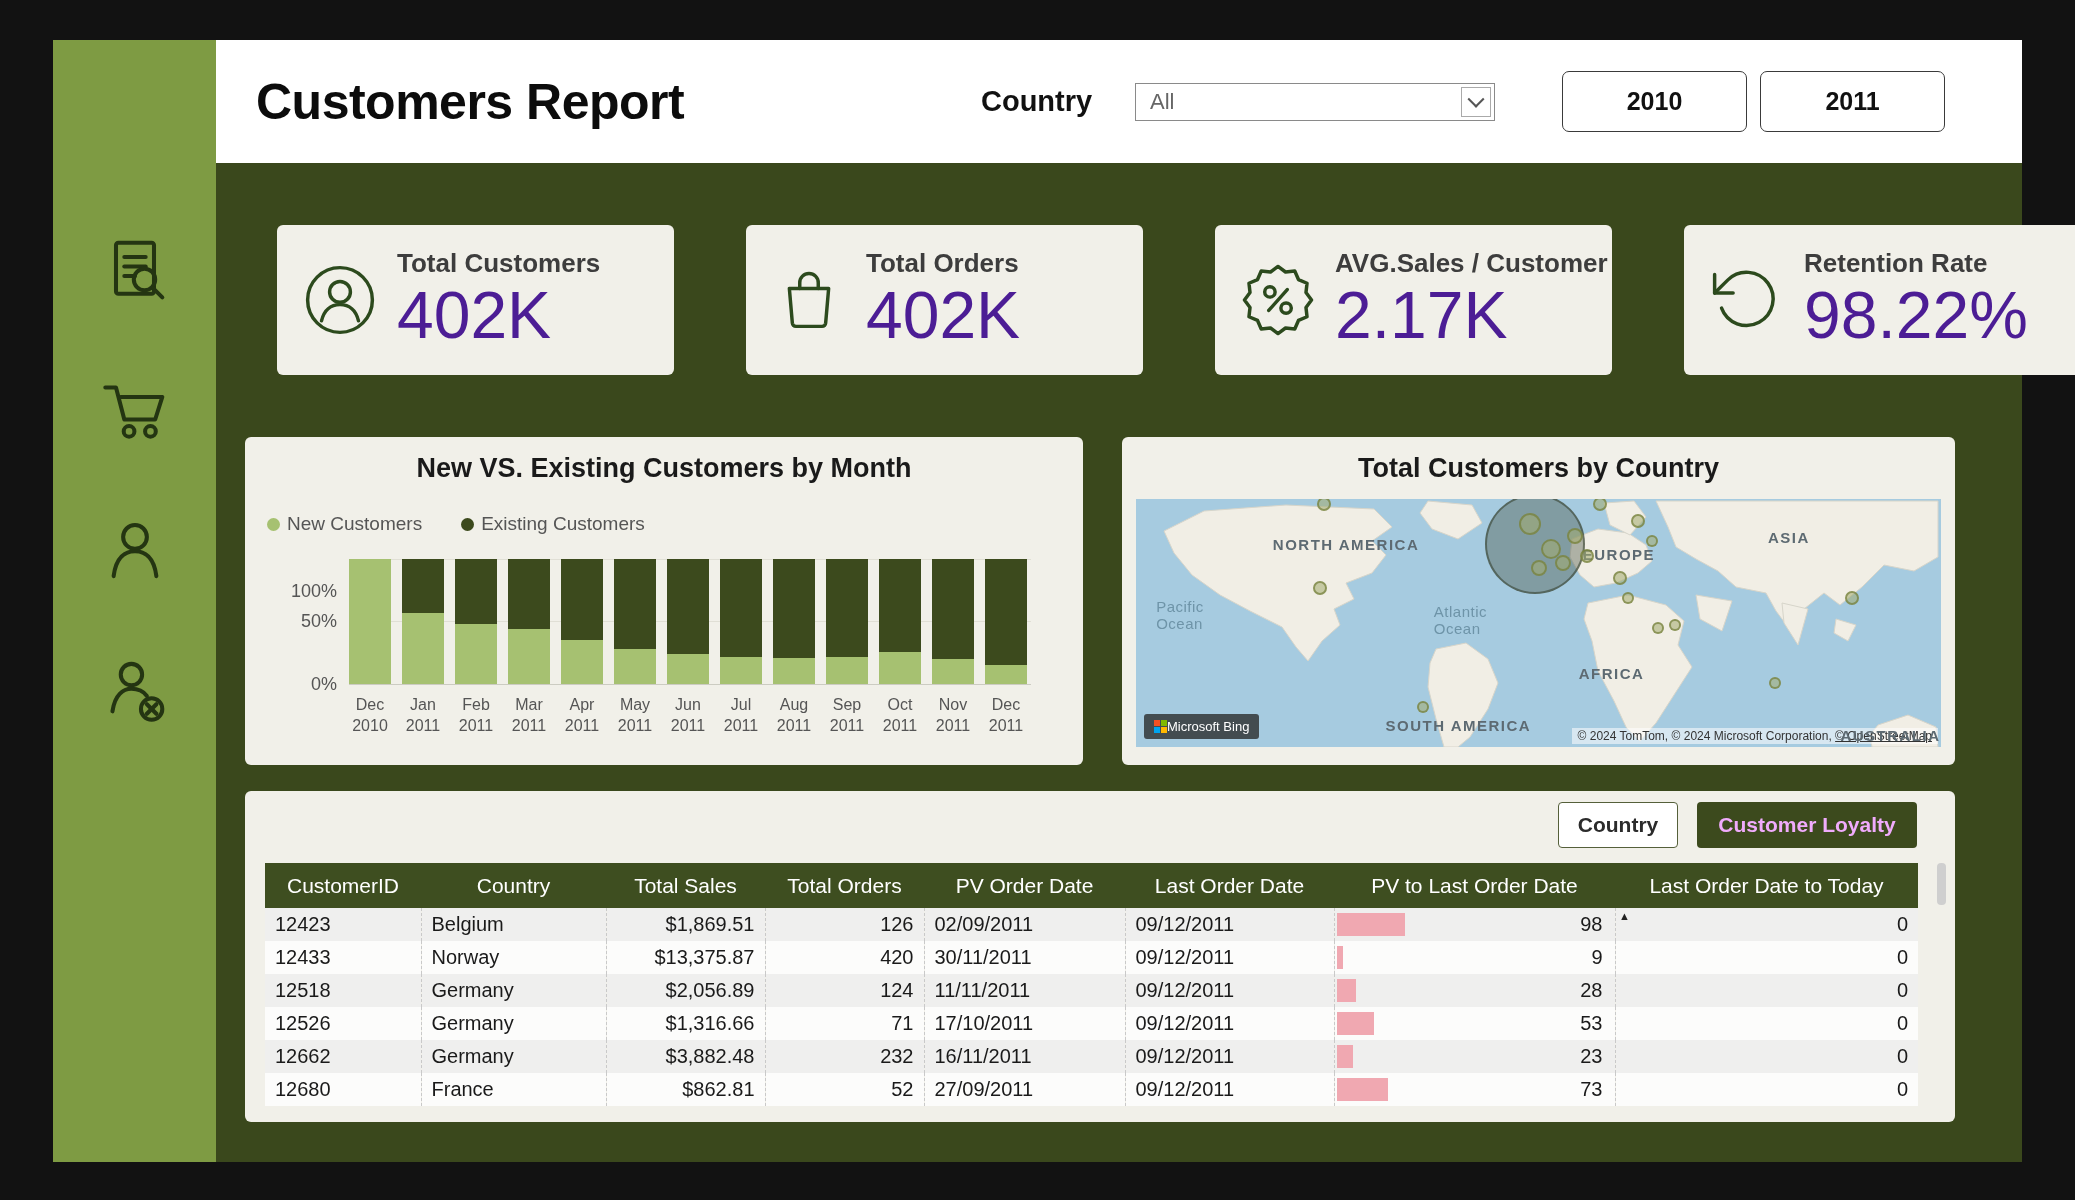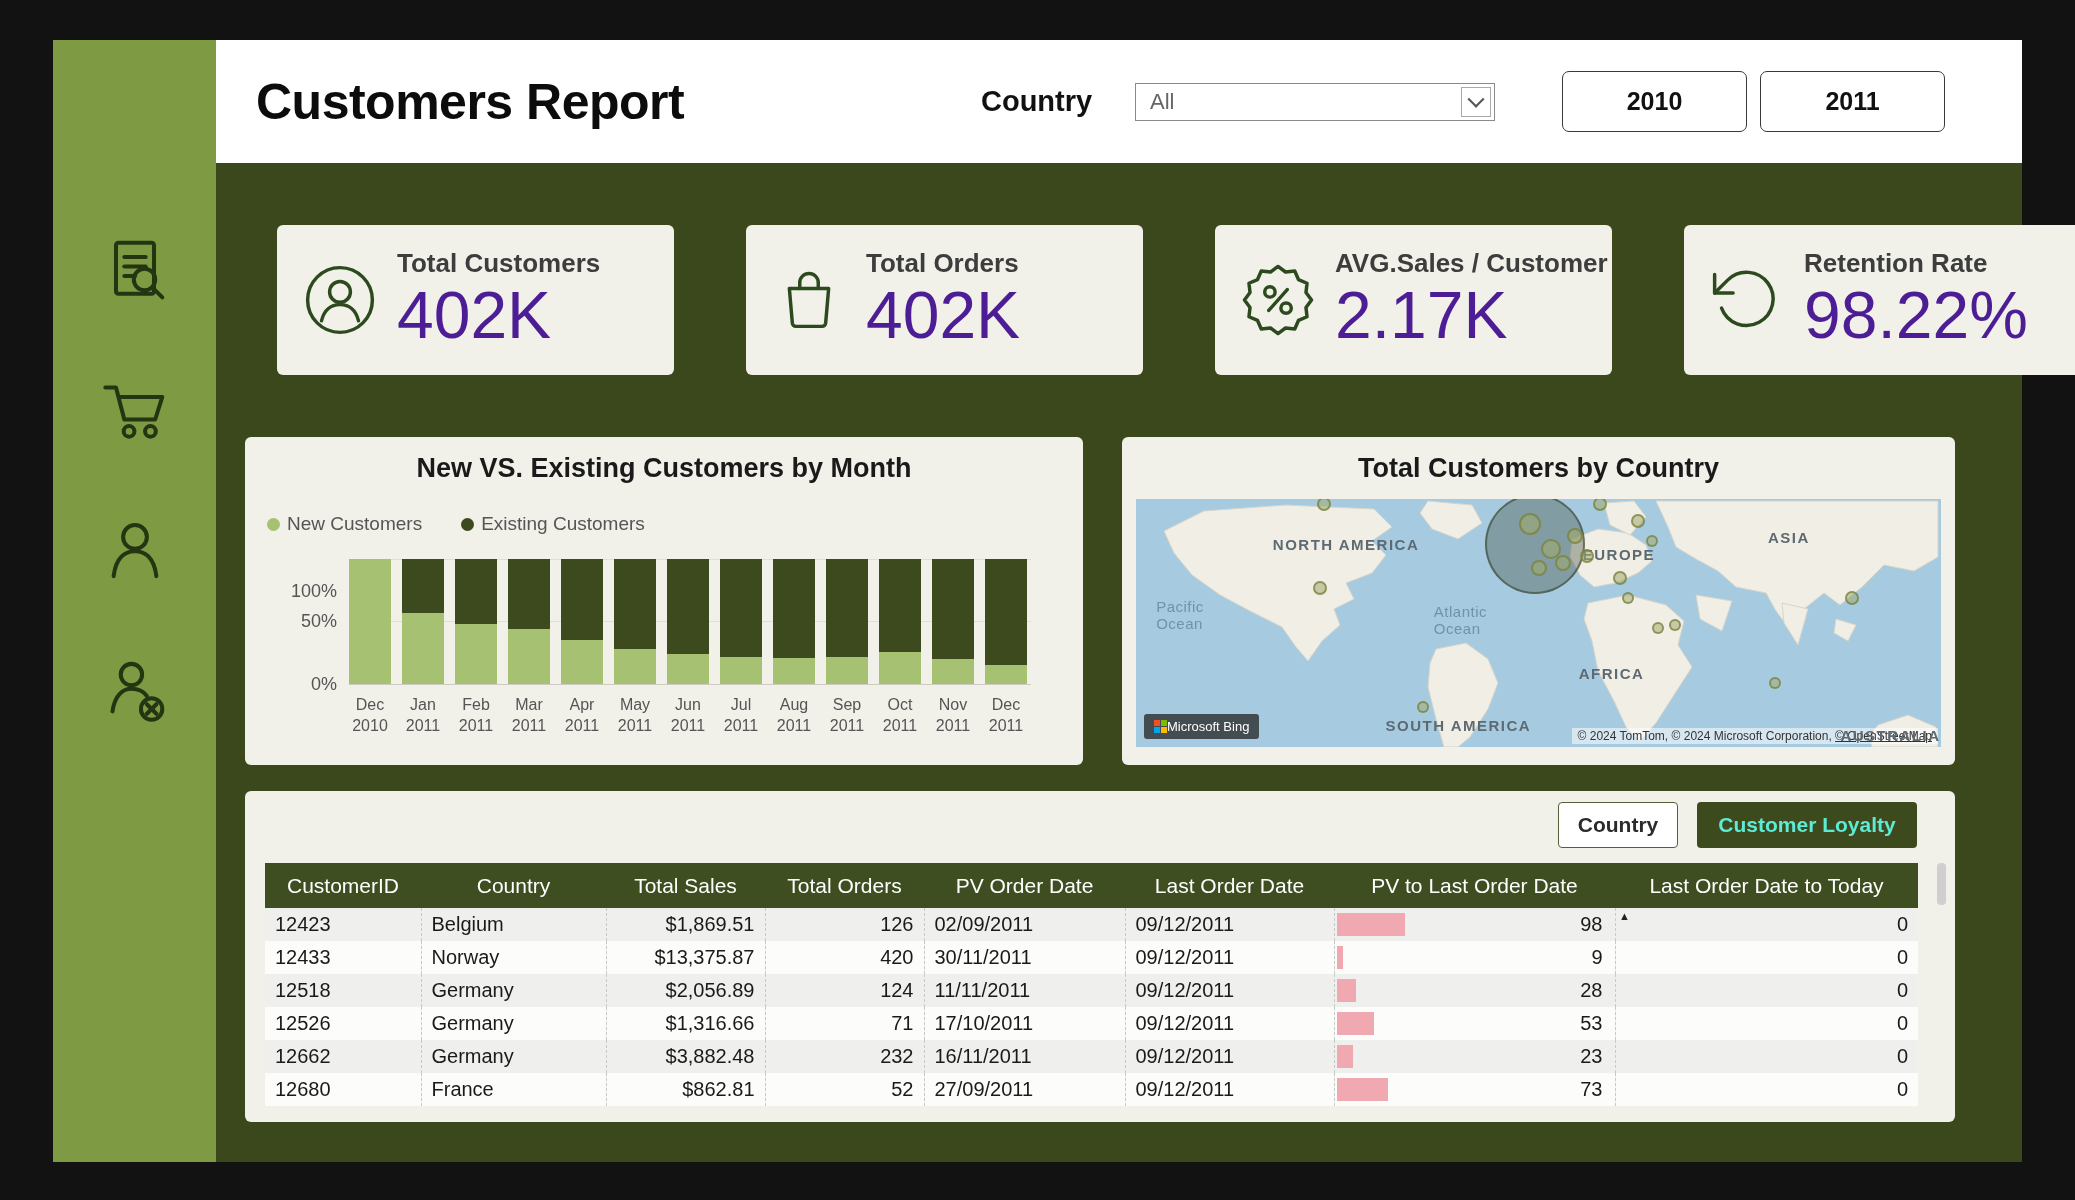--- a/index.html
+++ b/index.html
@@ -76,21 +76,21 @@
   .map-attr { position:absolute; right:3px; bottom:3px; font-size:12px; color:#333;
               background:rgba(255,255,255,0.55); padding:1px 6px; white-space:nowrap; }
   .map-attr .link { text-decoration:underline; cursor:pointer; }
 
   
   .table-card { position:absolute; left:29px; top:628px; width:1710px; height:331px; }
   .btn-country { position:absolute; left:1313px; top:11px; width:120px; height:46px; background:#fff;
                  border:1px solid #55603a; border-radius:4px; font-size:21px; font-weight:700; color:#2b2b2b;
                  display:flex; align-items:center; justify-content:center; cursor:pointer; }
   .btn-loyalty { position:absolute; left:1452px; top:11px; width:220px; height:46px; background:#3c4a1d;
-                 border:none; border-radius:4px; font-size:21px; font-weight:700; color:#5eead4;
+                 border:none; border-radius:4px; font-size:21px; font-weight:700; color:#f0abfc;
                  display:flex; align-items:center; justify-content:center; cursor:pointer; }
   table.data-table { position:absolute; left:20px; top:72px; width:1653px; border-collapse:collapse; table-layout:fixed; }
   .data-table th { background:#3e4e20; color:#fff; font-weight:400; font-size:21px; height:45px; text-align:center; padding:0 6px; }
   .data-table td { height:33px; font-size:20px; color:#1a1a1a; padding:0 10px; border-right:1px dashed #c9c9c9; overflow:hidden; }
   .data-table td:last-child { border-right:none; }
   .data-table tbody tr:nth-child(odd)  { background:#efefee; }
   .data-table tbody tr:nth-child(even) { background:#fcfcfb; }
   .bar-td { padding:0 !important; position:relative; }
   .bar-cell { position:relative; height:33px; display:flex; align-items:center; justify-content:flex-end; padding-right:12px; }
   .pink-bar { position:absolute; left:2px; top:5px; bottom:5px; background:#f0a8b1; }

